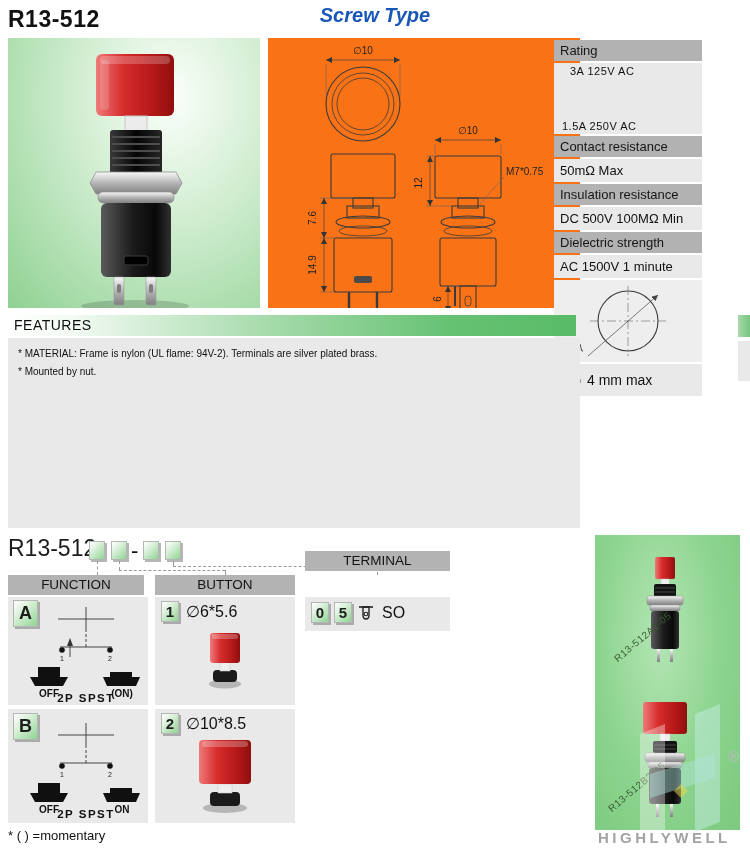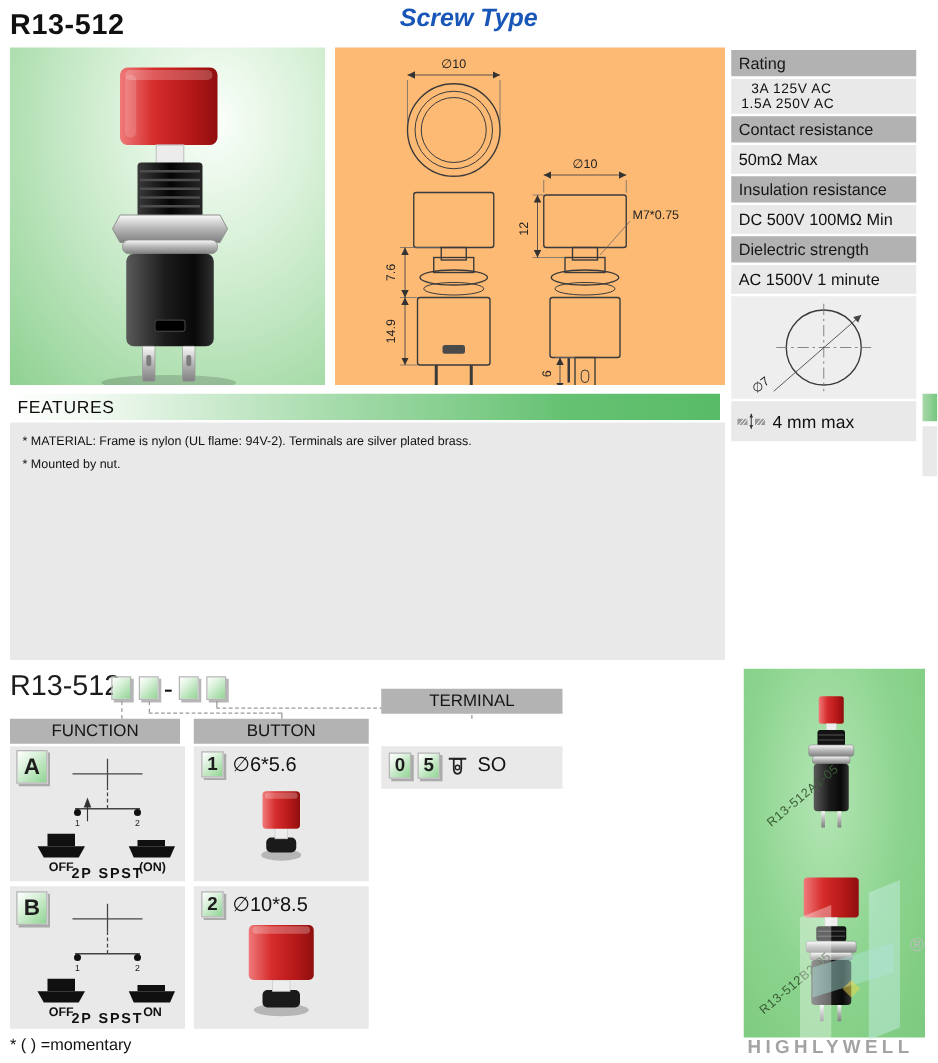--- a/index.html
+++ b/index.html
@@ -6,29 +6,29 @@
   .page{position:relative;width:750px;height:850px;background:#fff;overflow:hidden;
         font-family:"Liberation Sans","DejaVu Sans",sans-serif;color:#111;}
   .abs{position:absolute;}
   
   .title{left:8px;top:6px;font-size:23px;font-weight:bold;letter-spacing:.5px;}
   .subtitle{left:0;top:4px;width:750px;text-align:center;font-size:20px;font-weight:bold;
             font-style:italic;color:#1857b8;}
   
   .photo-panel{left:8px;top:38px;width:252px;height:270px;
      background:radial-gradient(ellipse at 65% 22%,#fbfffb 0%,#cdeccd 45%,#8fd192 100%);}
-  .draw-panel{left:268px;top:38px;width:312px;height:270px;background:#fdba74;}
-  
-  .rating{left:585px;top:40px;width:148px;}
+  .draw-panel{left:268px;top:38px;width:312px;height:270px;background:#f97316;}
+  
+  .rating{left:554px;top:40px;width:148px;}
   .rrow{margin-bottom:2px;}
   .rhead{background:#b2b2b2;font-size:13px;padding:3px 0 3px 6px;color:#161616;}
   .rval{background:#e9e9e9;font-size:13px;padding:4px 0 4px 6px;}
   .rval.two{font-size:11px;line-height:12px;padding:2px 0 2px 0;}
   .rval.two .l1{display:block;padding-left:16px;letter-spacing:.5px;}
-  .rval.two .l2{display:block;padding-left:8px;letter-spacing:.5px;}
+  .rval.two .l2{display:block;padding-left:8px;letter-spacing:.5px;margin-top:43px;}
   .cutcell{background:#eeeeee;height:82px;margin-bottom:2px;}
   .maxrow{background:#e9e9e9;height:32px;display:flex;align-items:center;gap:5px;
           padding-left:4px;font-size:14px;text-align:center;}
   
   .feat-bar{left:4px;top:315px;width:572px;height:21px;line-height:21px;padding-left:10px;
      box-sizing:border-box;font-size:14px;letter-spacing:.5px;color:#0d0d0d;
      background:linear-gradient(90deg,#ffffff 0%,#f2faf2 12%,#a8dcad 45%,#66c273 78%,#58bb67 100%);}
   .feat-body{left:8px;top:338px;width:572px;height:190px;background:#e9e9e9;
      padding:7px 10px;box-sizing:border-box;font-size:10px;line-height:17.5px;}
   

